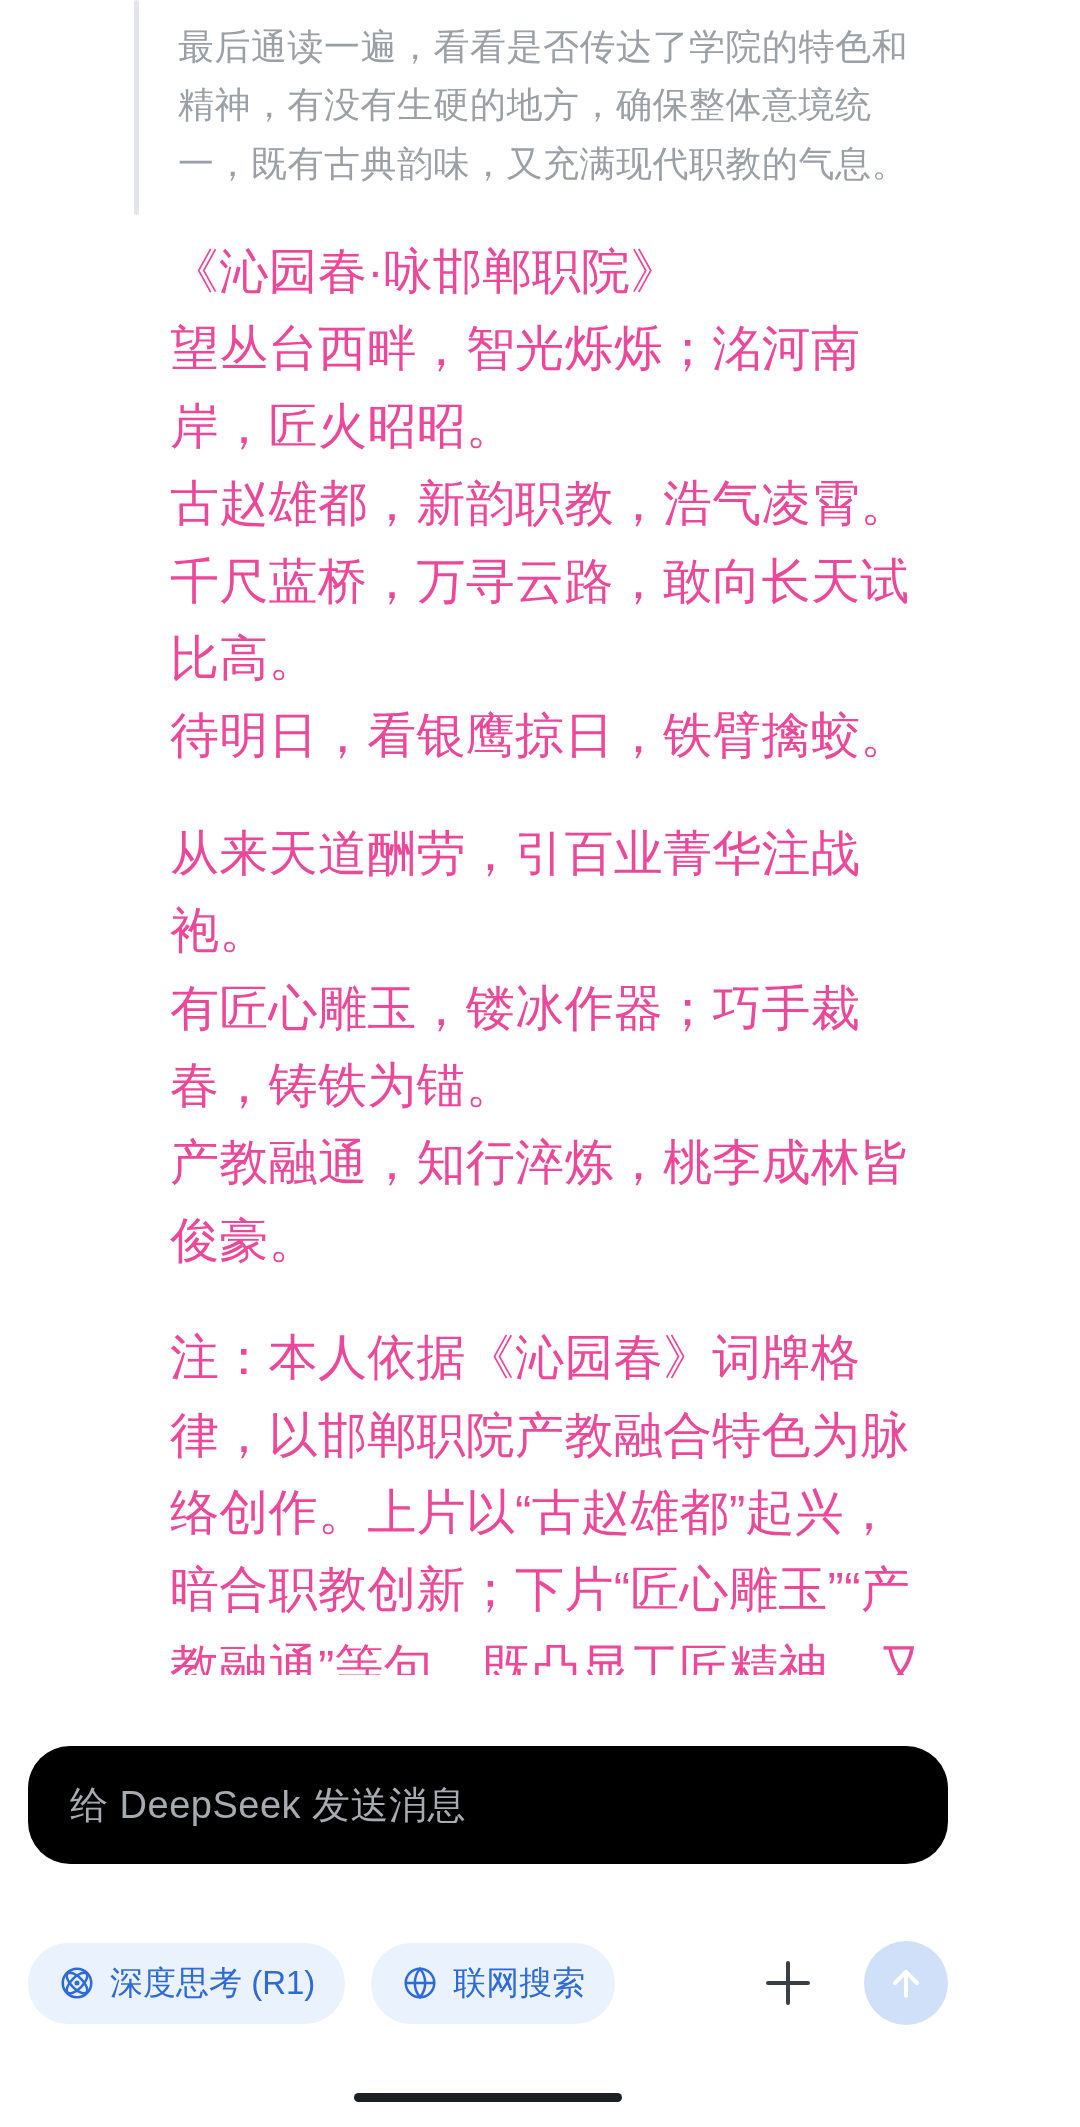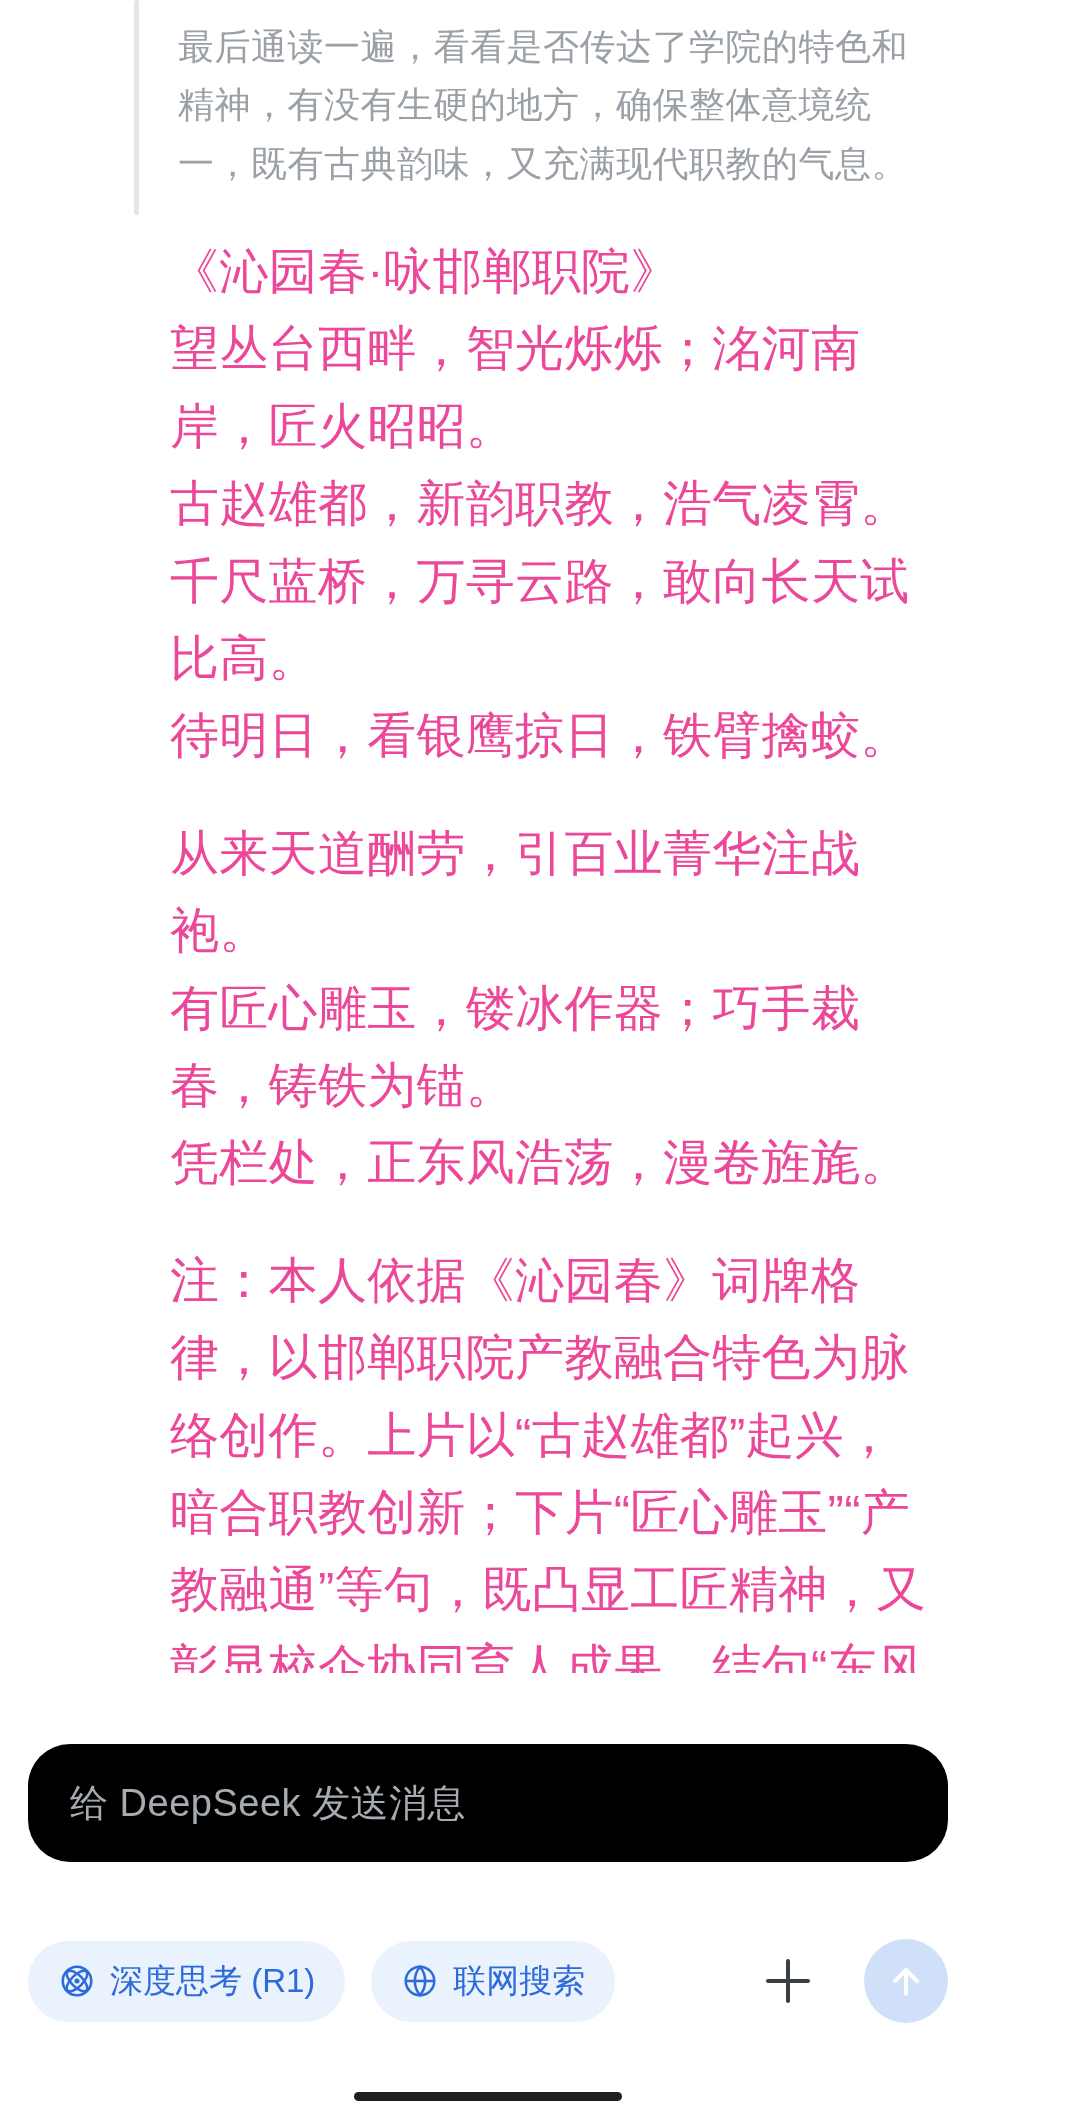--- a/index.html
+++ b/index.html
@@ -214,21 +214,21 @@
 
     <div class="answer">
       <p>《沁园春·咏邯郸职院》</p>
       <p>望丛台西畔，智光烁烁；洺河南岸，匠火昭昭。</p>
       <p>古赵雄都，新韵职教，浩气凌霄。</p>
       <p>千尺蓝桥，万寻云路，敢向长天试比高。</p>
       <p>待明日，看银鹰掠日，铁臂擒蛟。</p>
       <div class="blank"></div>
       <p>从来天道酬劳，引百业菁华注战袍。</p>
       <p>有匠心雕玉，镂冰作器；巧手裁春，铸铁为锚。</p>
-      <p>凭栏处，正东风浩荡，漫卷旌旄。</p>
+      <p>产教融通，知行淬炼，桃李成林皆俊豪。</p>
       <p class="note">注：本人依据《沁园春》词牌格律，以邯郸职院产教融合特色为脉络创作。上片以“古赵雄都”起兴，暗合职教创新；下片“匠心雕玉”“产教融通”等句，既凸显工匠精神，又彰显校企协同育人成果。结句“东风浩荡”喻指职教改革春风，展现学院在新时代的昂扬姿态。</p>
     </div>
 
     <div class="actions">
       <span class="action-icon">
         <svg width="46" height="46" viewBox="0 0 24 24" fill="none" stroke="currentColor" stroke-width="1.7">
           <rect x="8" y="8" width="12" height="12" rx="2.5"></rect>
           <path d="M16 8V6.5A2.5 2.5 0 0 0 13.5 4H6.5A2.5 2.5 0 0 0 4 6.5v7A2.5 2.5 0 0 0 6.5 16H8"></path>
         </svg>
       </span>

